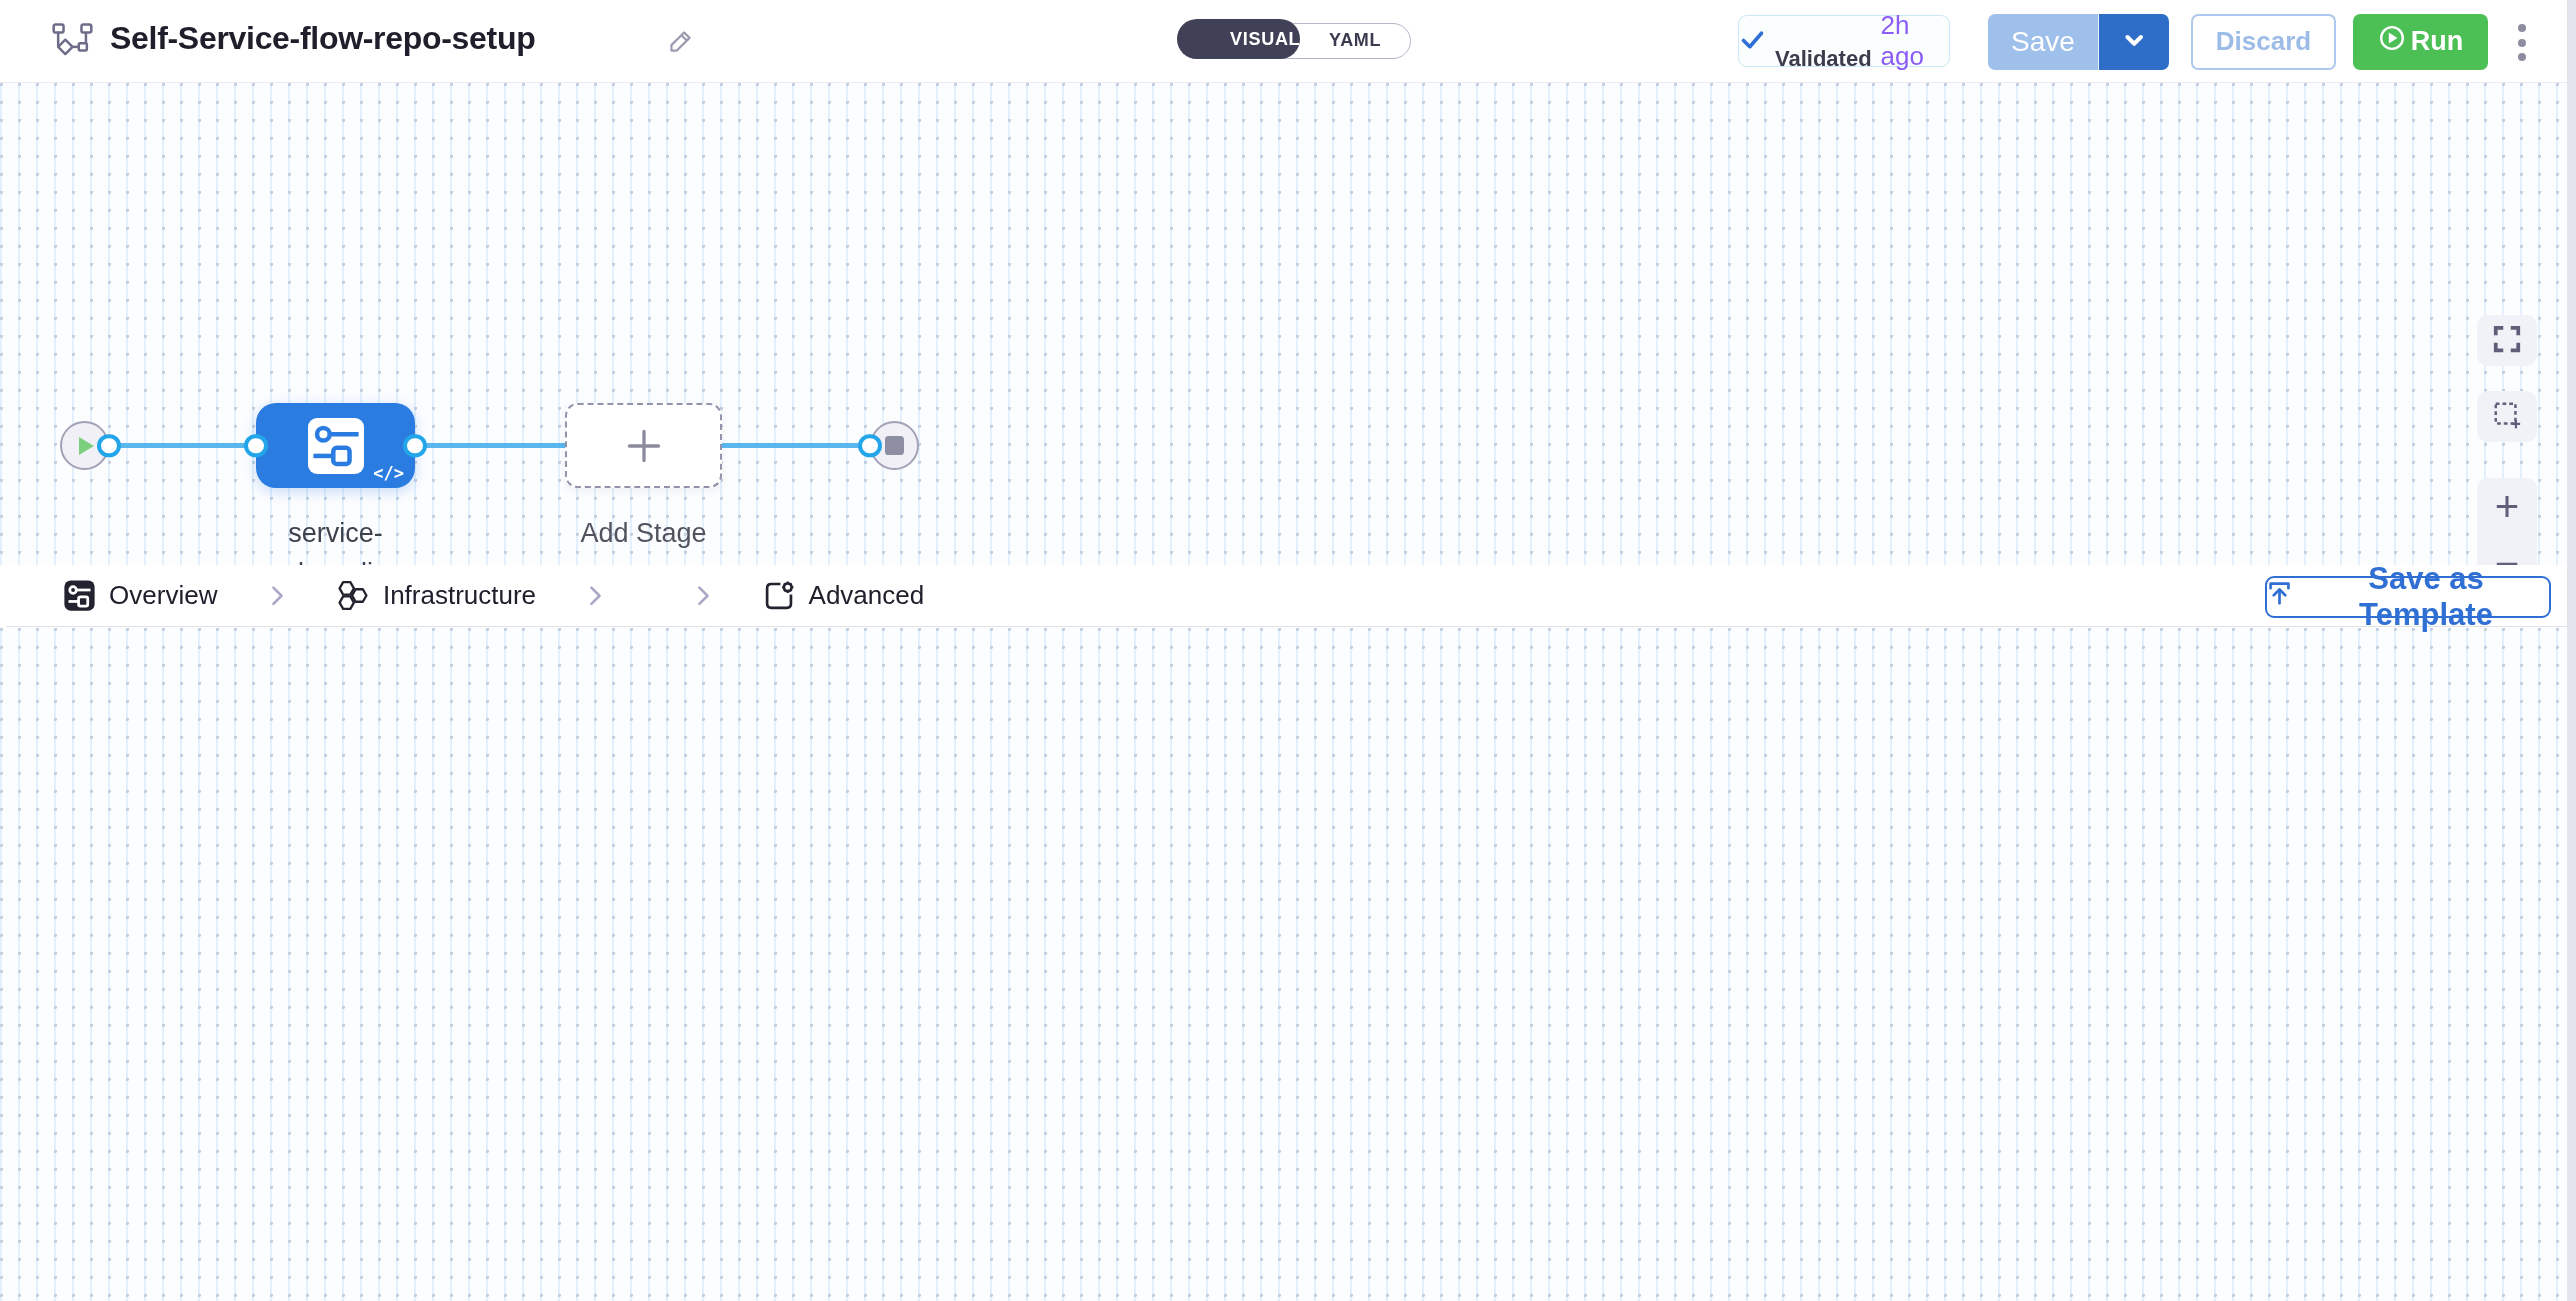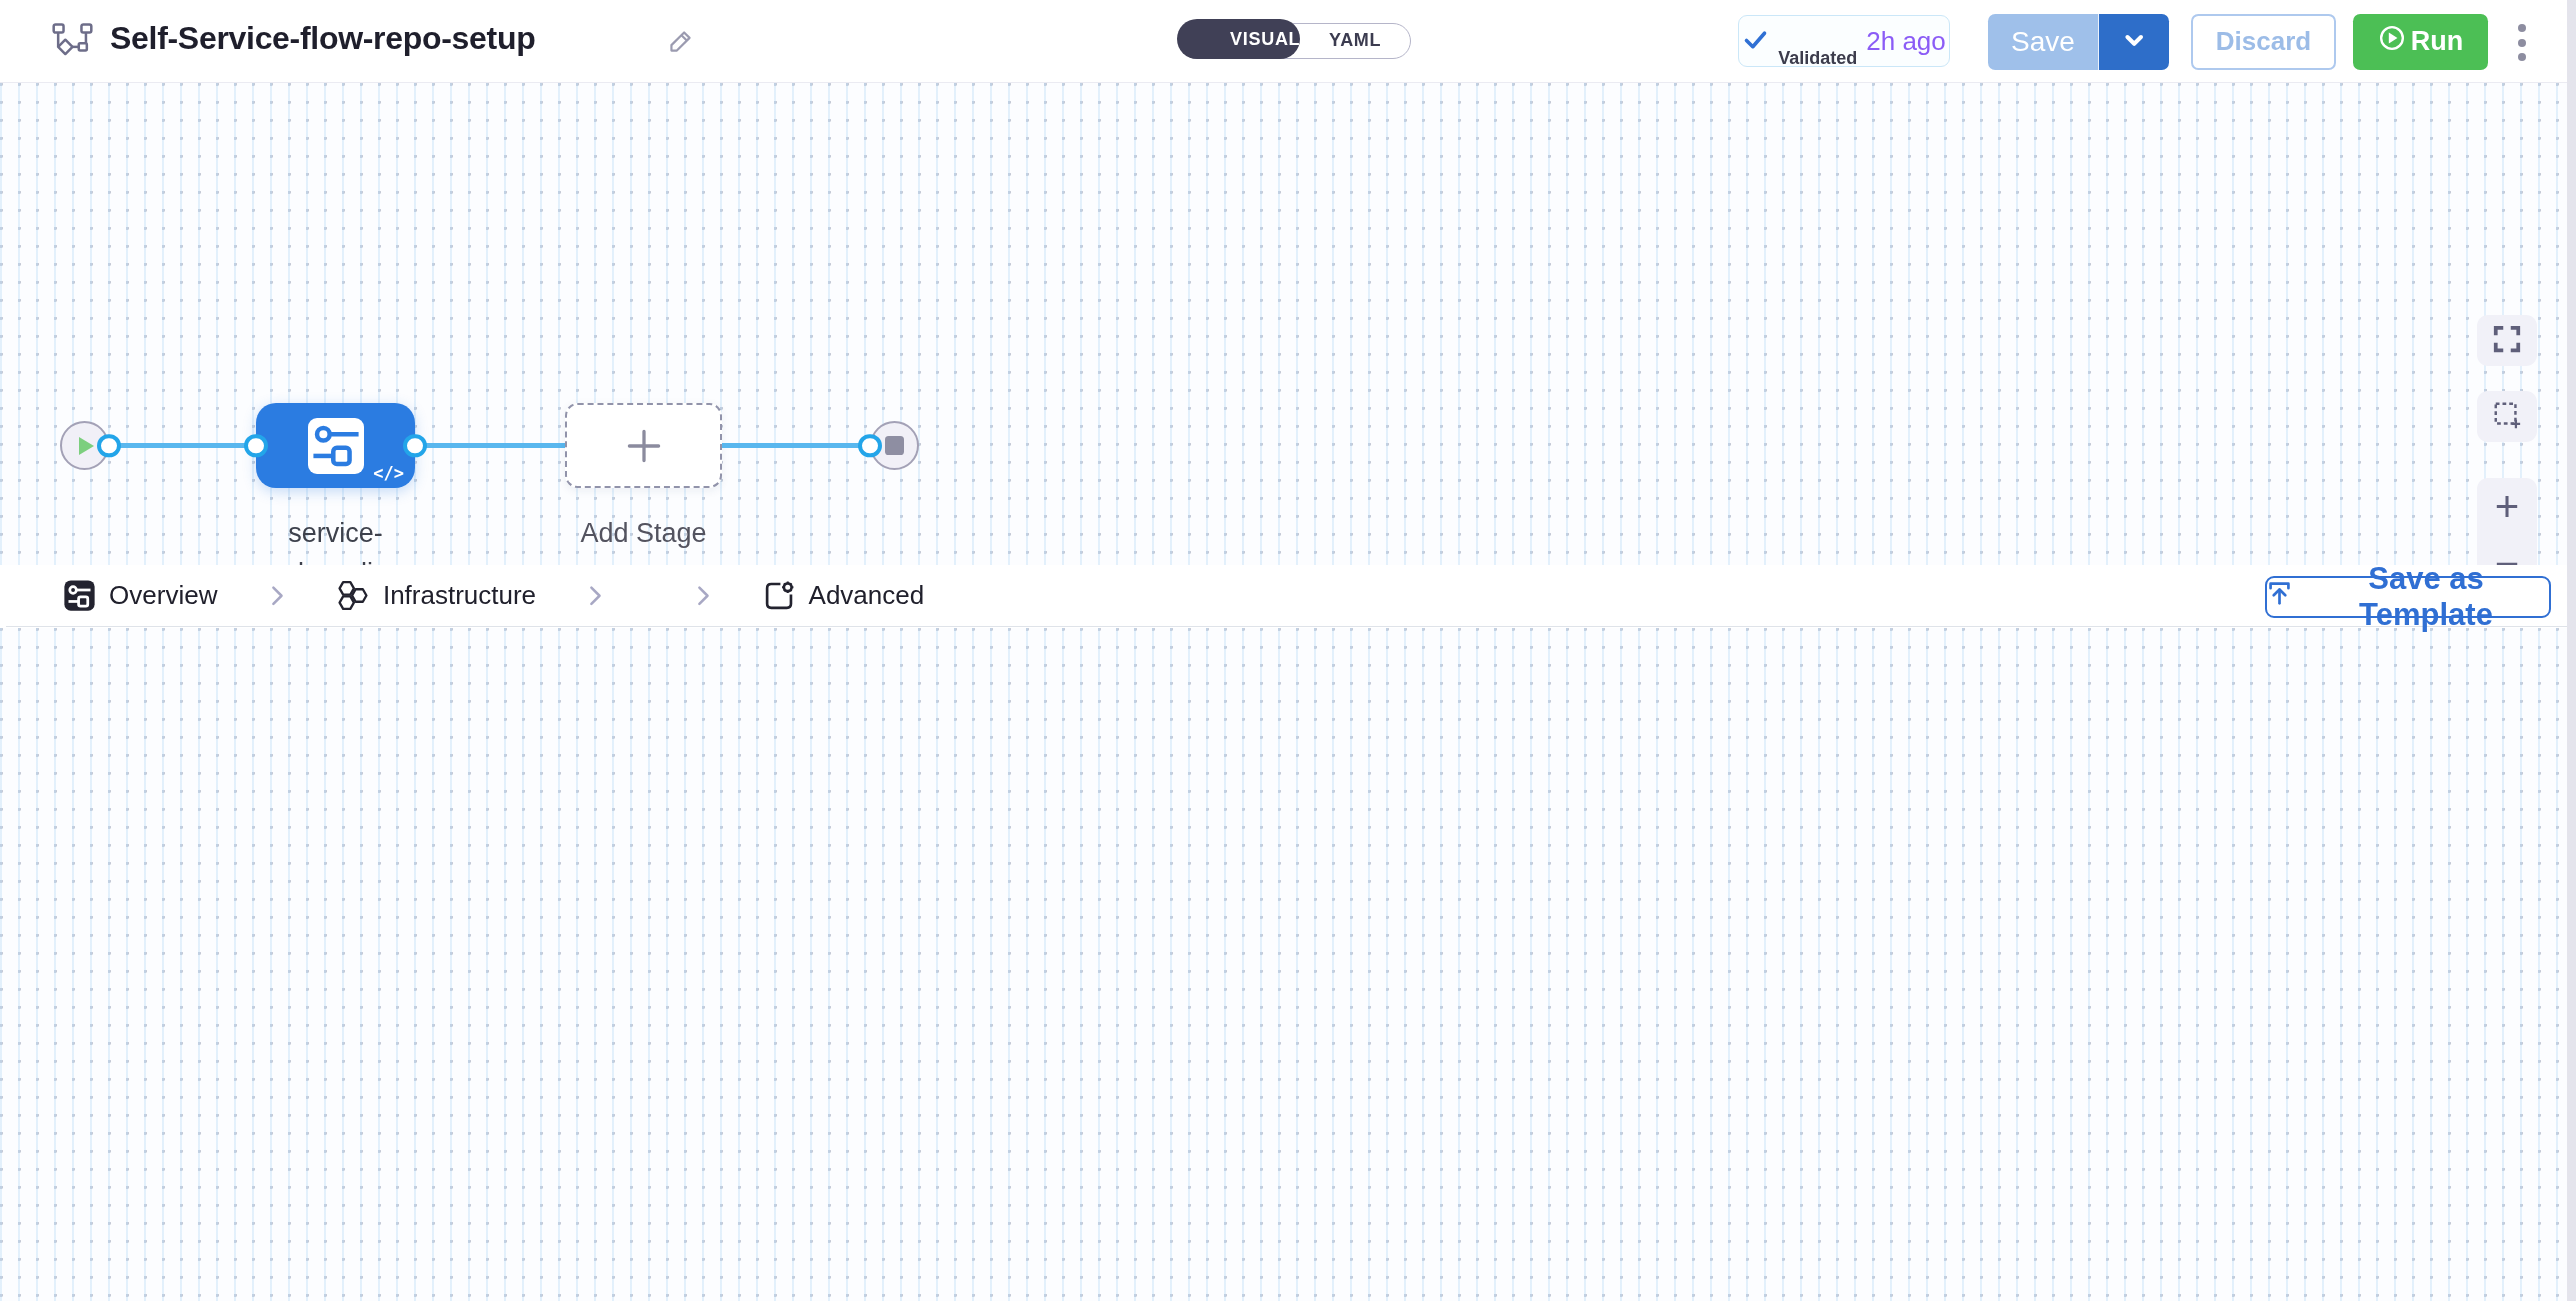--- a/index.html
+++ b/index.html
@@ -27,21 +27,21 @@
   .mode-seg.active {
     background:#404056; color:#fff; border-radius:904px;
     height:40px; line-height:40px; margin:-3.6px 0 0 -2.7px; flex:none; width:123px;text-align:right;
   }
   .mode-seg.yaml { color:#3c3c50; }
   .validated-badge {
     position:absolute; left:1738px; top:15.4px; width:212px; height:52px;
     border:1.8px solid #cbe7f8; background:#fbfeff; border-radius:9px;
     display:flex; align-items:center; justify-content:center; gap:9px;
   }
-  .validated-label { font-size:18px; font-weight:700; color:#3c3c4c;margin-top:35px; }
+  .validated-label { font-size:22px; font-weight:700; color:#3c3c4c;margin-top:35px; }
   .validated-time { font-size:26px; color:#8b5cf6; }
   .save-group { position:absolute; left:1988px; top:13.6px; height:56px; display:flex; }
   .save-main {
     width:110px; height:56px; background:#9fc0ea; color:#fff; font-size:28px; font-weight:400;
     border:none; border-radius:7.2px 0 0 7.2px; cursor:pointer; font-family:inherit;
   }
   .save-caret {
     width:71px; height:56px; background:#2e6ec9; border:none; border-left:1.8px solid #eaf1fb;
     border-radius:0 7.2px 7.2px 0; cursor:pointer; display:flex; align-items:center; justify-content:center;
   }

